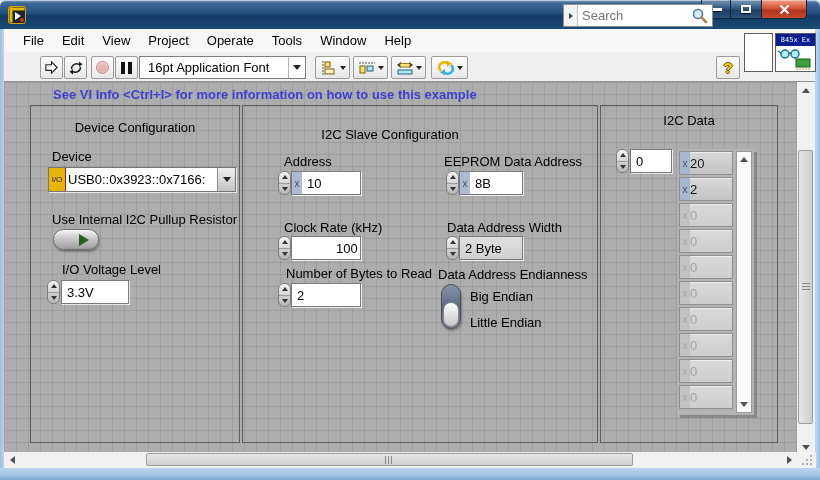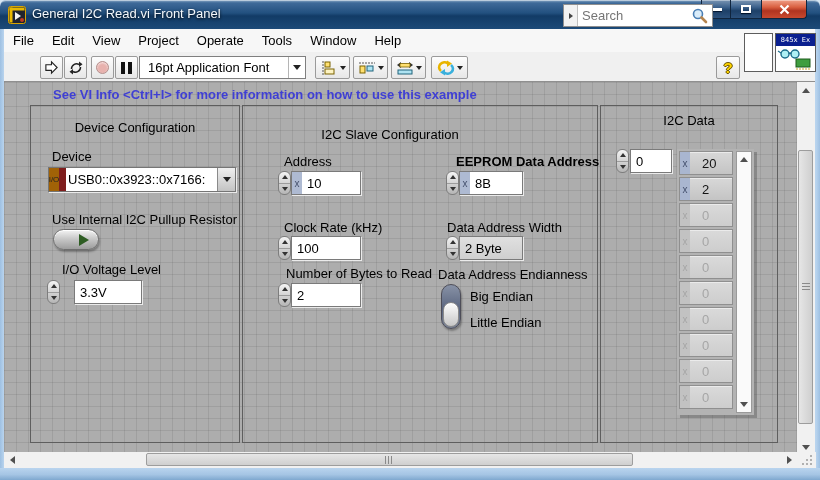--- a/index.html
+++ b/index.html
@@ -27,21 +27,21 @@
   .glyph-max { width:10px; height:8px; border:2px solid #fff; box-shadow:0 1px 1px #00142e; }
   .border-l { position:absolute; left:0; top:29px; width:4px; height:439px;
     background:linear-gradient(90deg,#9ec0e2,#b9d4ee); }
   .border-r { position:absolute; left:816px; top:29px; width:4px; height:439px;
     background:linear-gradient(270deg,#9ec0e2,#b9d4ee); }
   .border-b { position:absolute; left:0; top:468px; width:820px; height:12px;
     background:linear-gradient(180deg,#b9d4ee 0%,#a5c5e4 55%,#7fa8cf 100%); }
 
   
   .menubar { position:absolute; left:4px; top:29px; width:811px; height:23px;
-    background:#f7f7f7; display:flex; align-items:center; padding-left:0; }
+    background:#f7f7f7; display:flex; align-items:center; padding-left:10px; }
   .mitem { padding:0 9px; height:23px; line-height:23px; cursor:default; }
   .toolbar { position:absolute; left:4px; top:52px; width:811px; height:30px;
     background:#f0f0f0; border-bottom:1px solid #8f8f8f; }
   .tbtn { position:absolute; height:23px; border:1px solid #9a9a9a; border-radius:2px;
     background:linear-gradient(180deg,#fdfdfd,#e7e7e7); display:flex; align-items:center;
     justify-content:center; gap:2px; }
   .fontcombo { position:absolute; left:139px; top:4px; width:167px; height:23px;
     background:#fff; border:1px solid #7f7f7f; display:flex; align-items:center; }
   .fontcombo .fval { flex:1; padding-left:8px; white-space:nowrap; overflow:hidden; }
   .fontcombo .fdrop { width:17px; align-self:stretch; border-left:1px solid #b5b5b5;
@@ -91,21 +91,21 @@
 
   .fld { position:absolute; height:24px; background:#fff; border:1px solid #7a7a7a;
     box-shadow:1px 1px 0 rgba(250,250,250,.8); display:flex; align-items:center; }
   .fld .val { padding-left:5px; white-space:nowrap; }
   .radix { align-self:stretch; width:10px; display:flex; align-items:center; justify-content:center;
     background:#aebad2; color:#46526e; font-size:10px; }
   .fld.ring { background:linear-gradient(#e0e0e0,#cfcfcf); }
 
   .combo { position:absolute; height:25px; background:#fff; border:1px solid #757575;
     box-shadow:1px 1px 0 rgba(250,250,250,.8); display:flex; align-items:center; }
-  .combo .io { width:17px; align-self:stretch; background:#a16207; border-right:7px solid #7f1d1d;
+  .combo .io { width:17px; align-self:stretch; background:#eab308; border-right:1px solid #7f1d1d;
     display:flex; align-items:center; justify-content:center; font-size:8px; color:#222; }
   .combo .cval { flex:1; padding:0 2px; white-space:nowrap; overflow:hidden; }
   .combo .carr { width:18px; align-self:stretch; background:linear-gradient(#efefef,#c3c3c3);
     border-left:1px solid #8a8a8a; display:flex; align-items:center; justify-content:center; }
 
   .toggle { position:absolute; width:46px; height:21px; border-radius:11px;
     border:1px solid #6f6f6f; background:linear-gradient(180deg,#f4f4f4 0%,#c9c9c9 45%,#9d9d9d 100%);
     box-shadow:1px 2px 2px rgba(0,0,0,.3), inset 0 1px 0 #fff; }
   .toggle .arr { position:absolute; left:25px; top:4px; width:0; height:0;
     border-top:6px solid transparent; border-bottom:6px solid transparent;
@@ -119,21 +119,21 @@
     background:linear-gradient(180deg,#fdfdfd,#c6c6c6); box-shadow:inset 0 1px 0 #fff; }
 
   .arrwrap { position:absolute; left:677px; top:149px; width:77px; height:266px;
     box-shadow:3px 3px 0 rgba(70,70,70,.35); background:#b3b3b3; }
   .arrcol { position:absolute; left:679px; top:151px; width:54px; display:flex;
     flex-direction:column; gap:2px; }
   .arow { height:24px; display:flex; border:1px solid #8f8f8f;
     background:linear-gradient(#d8d8d8,#c4c4c4); box-shadow:inset 1px 1px 0 #ebebeb; }
   .arad { width:10px; display:flex; align-items:center; justify-content:center;
     background:#a9b6d0; color:#45516e; font-size:10px; }
-  .aval { flex:1; display:flex; align-items:center; padding-left:12px; color:#141414; }
+  .aval { flex:1; display:flex; align-items:center; padding-left:0; color:#141414; }
   .arow.dim { background:linear-gradient(#dadada,#cdcdcd); }
   .arow.dim .arad { background:#c2c2c2; color:#a6a6a6; }
   .arow.dim .aval { color:#a6a6a6; }
   .asb { position:absolute; left:736px; top:151px; width:16px; height:262px; background:#fafafa;
     border:1px solid #9a9a9a; }
   .asb .au { position:absolute; left:0; top:0; width:100%; height:15px; display:flex;
     align-items:center; justify-content:center; }
   .asb .ad { position:absolute; left:0; bottom:0; width:100%; height:15px; display:flex;
     align-items:center; justify-content:center; }
 
@@ -165,21 +165,20 @@
 <div class="stage">
 
   <div class="titlebar">
     <svg class="title-icon" viewBox="0 0 18 18">
       <rect x="0.5" y="0.5" width="17" height="17" rx="2" fill="#20242e" stroke="#d8a400"></rect>
       <rect x="1.5" y="1.5" width="3" height="15" fill="#e8b800"></rect>
       <rect x="1.5" y="1.5" width="15" height="3" fill="#e8b800"></rect>
       <polygon points="7,6 13,10 7,14" fill="#f4f4f4"></polygon>
       <circle cx="14" cy="14" r="2" fill="#c23a24"></circle>
     </svg>
-    <span class="title-text">General I2C Read.vi Front Panel</span>
     <div class="winbtns">
       <div class="wbtn min">
           <div class="glyph-min"></div>
         </div>
       <div class="wbtn max">
           <div class="glyph-max"></div>
         </div>
       <div class="wbtn close">
         <svg width="11" height="11" viewBox="0 0 11 11">
           <path d="M1.5 1.5 L9.5 9.5 M9.5 1.5 L1.5 9.5" stroke="#fff" stroke-width="2.2"></path>
@@ -325,21 +324,21 @@
   </div>
   <div class="lbl" style="left:62px;top:262px;">I/O Voltage Level</div>
   <div class="spin" style="left:47px;top:280px;">
     <div class="up">
         <i class="tu"></i>
       </div>
     <div>
         <i class="td"></i>
       </div>
   </div>
-  <div class="fld" style="left:74px;top:280px;width:68px;">
+  <div class="fld" style="left:61px;top:280px;width:68px;">
     <span class="val">3.3V</span>
   </div>
 
   <div class="sectitle" style="left:260px;top:127px;width:260px;">I2C Slave Configuration</div>
 
   <div class="lbl" style="left:284px;top:154px;">Address</div>
   <div class="spin" style="left:278px;top:171px;">
     <div class="up">
         <i class="tu"></i>
       </div>
@@ -354,38 +353,38 @@
 
   <div class="lbl" style="left:284px;top:220px;">Clock Rate (kHz)</div>
   <div class="spin" style="left:278px;top:236px;">
     <div class="up">
         <i class="tu"></i>
       </div>
     <div>
         <i class="td"></i>
       </div>
   </div>
-  <div class="fld" style="left:291px;top:236px;width:70px;">
+  <div class="fld" style="left:291px;top:236px;width:70px;padding-left:39px;">
     <span class="val">100</span>
   </div>
 
   <div class="lbl" style="left:286px;top:266px;">Number of Bytes to Read</div>
   <div class="spin" style="left:278px;top:283px;">
     <div class="up">
         <i class="tu"></i>
       </div>
     <div>
         <i class="td"></i>
       </div>
   </div>
   <div class="fld" style="left:291px;top:283px;width:70px;">
     <span class="val">2</span>
   </div>
 
-  <div class="lbl" style="left:456px;top:154px;font-weight:bold;">EEPROM Data Address</div>
+  <div class="lbl" style="left:444px;top:154px;">EEPROM Data Address</div>
   <div class="spin" style="left:446px;top:171px;">
     <div class="up">
         <i class="tu"></i>
       </div>
     <div>
         <i class="td"></i>
       </div>
   </div>
   <div class="fld" style="left:459px;top:171px;width:64px;">
     <span class="radix">x</span>

